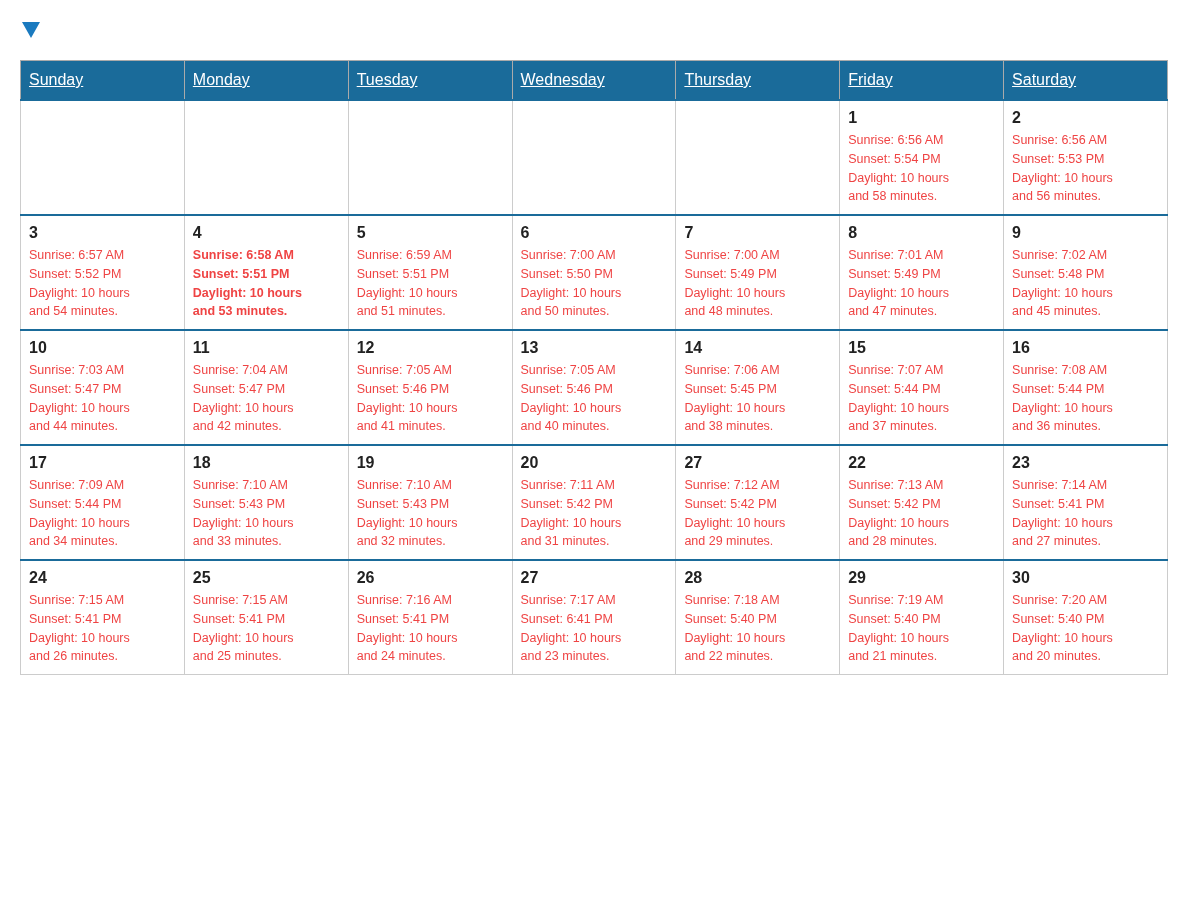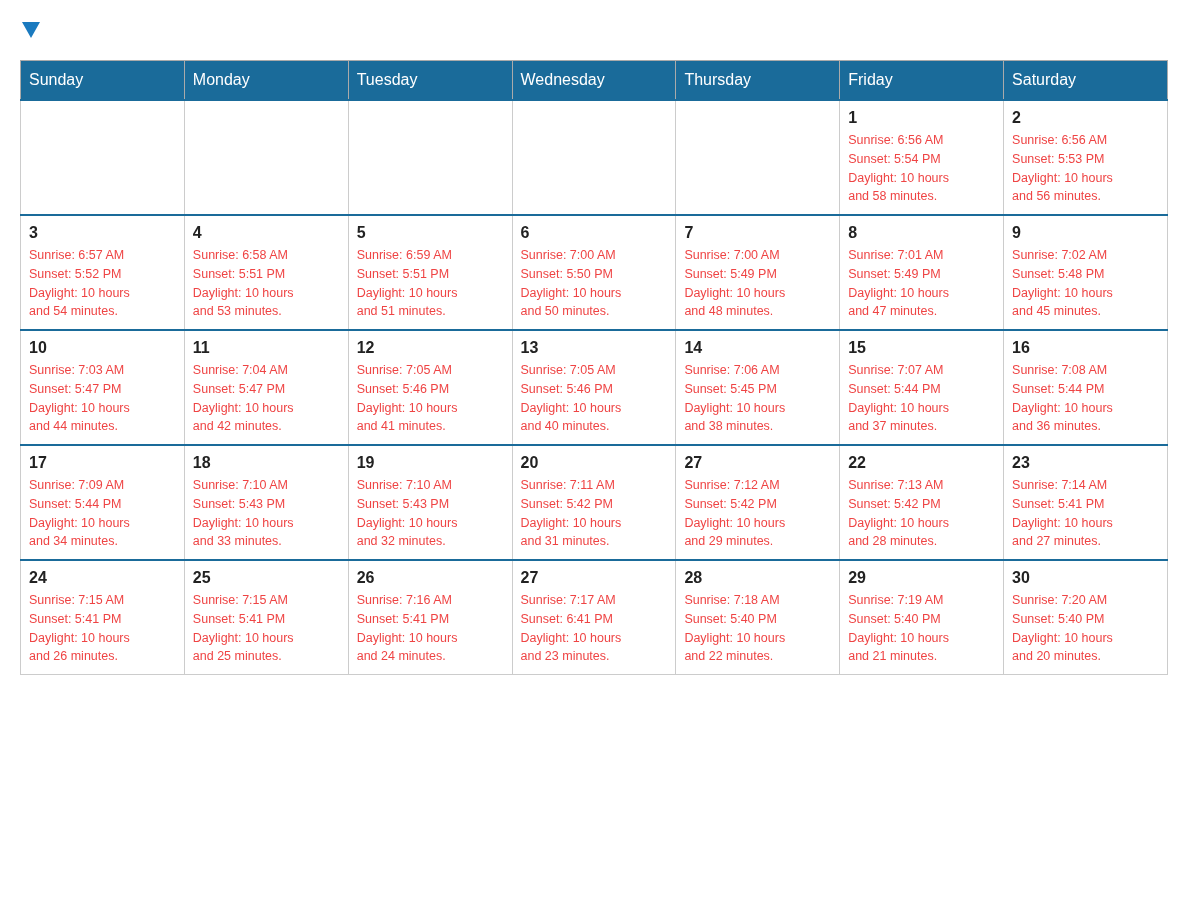--- a/index.html
+++ b/index.html
@@ -59,20 +59,21 @@
       border: 1px solid #aaa;
     }
     .calendar th {
       background-color: #1a6b9a;
       color: #fff;
       font-size: 16px;
       font-weight: normal;
       padding: 10px 8px;
       text-align: left;
       border: 1px solid #aaa;
+      text-decoration: underline;
     }
     .calendar td {
       vertical-align: top;
       padding: 8px;
       border: 1px solid #ccc;
       width: 14.28%;
       min-height: 110px;
       font-size: 13px;
       color: #333;
     }
@@ -153,21 +154,21 @@
       <tr class="week-row">
         <td>
           <span class="day-number">3</span>
           <div class="day-info" style="white-space: pre-line;">Sunrise: 6:57 AM
 Sunset: 5:52 PM
 Daylight: 10 hours
 and 54 minutes.</div>
         </td>
         <td>
           <span class="day-number">4</span>
-          <div class="day-info" style="white-space: pre-line;">Sunrise: 6:58 AM
+          <div class="day-info" style="white-space: pre-line; font-weight: bold;">Sunrise: 6:58 AM
 Sunset: 5:51 PM
 Daylight: 10 hours
 and 53 minutes.</div>
         </td>
         <td>
           <span class="day-number">5</span>
           <div class="day-info" style="white-space: pre-line;">Sunrise: 6:59 AM
 Sunset: 5:51 PM
 Daylight: 10 hours
 and 51 minutes.</div>

